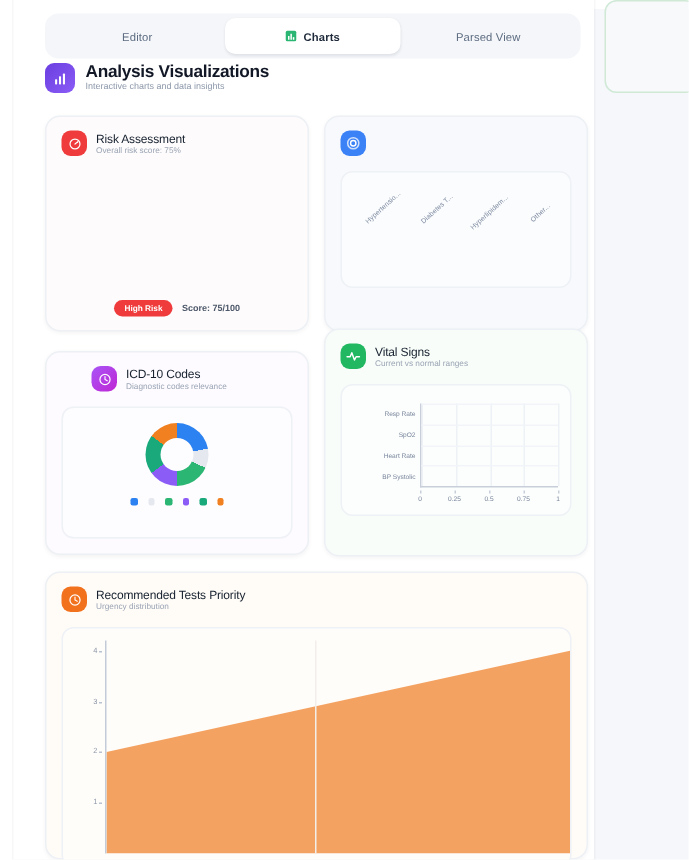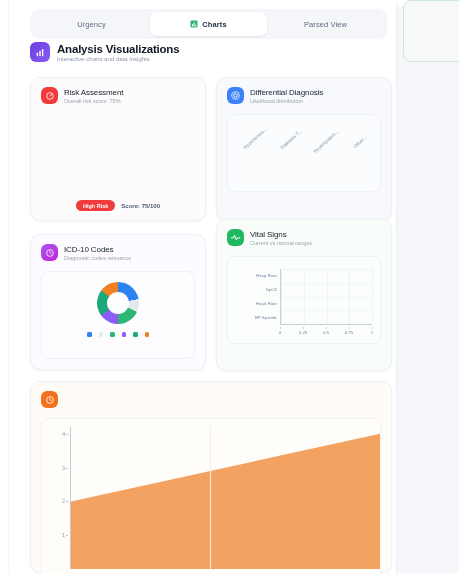--- a/index.html
+++ b/index.html
@@ -36,21 +36,21 @@
   }
   .tab {
     flex: 1; height: 24px; display: flex; align-items: center; justify-content: center;
     gap: 4px; font-size: 7.5px; color: #5c6b80; border-radius: 7px; cursor: pointer;
     letter-spacing: 0.1px;
   }
   .tab.active { background: #ffffff; color: #1e2939; box-shadow: 0 1px 2px rgba(16,24,40,0.09); font-weight: 600; }
   .tab-ico { width: 8px; height: 8px; display: inline-block; }
 
   
-  .hdr { position: absolute; left: 21px; top: 42px; display: flex; align-items: center; gap: 7px; }
+  .hdr { position: absolute; left: 21px; top: 42px; display: flex; align-items: flex-start; gap: 7px; }
   .hdr-ico {
     width: 20px; height: 20px; border-radius: 6px;
     background: linear-gradient(135deg,#6a3fe0,#8b5cf6);
     display: flex; align-items: center; justify-content: center;
   }
   .hdr-title { font-size: 11.5px; font-weight: 700; color: #121826; letter-spacing: -0.2px; }
   .hdr-sub { font-size: 6px; color: #8e99ab; margin-top: 1px; }
 
   
   .card {
@@ -77,21 +77,21 @@
 
   
   #card-diff { left: 207px; top: 77px; width: 176px; height: 144px; background: #f7f9fd; }
   #card-diff .plot { top: 36px; height: 78px; background: #fbfcfe; }
   .rot-label {
     position: absolute; font-size: 4.6px; color: #7e8ba0; white-space: nowrap;
     transform: rotate(-42deg); transform-origin: left bottom; letter-spacing: 0.1px;
   }
 
   
-  #card-icd { left: 21px; top: 234px; width: 176px; height: 136px; background: #fdfbff; }
+  #card-icd { left: 21px; top: 234px; width: 176px; height: 136px; background: #fdfbff; padding-left: 20px; }
   #card-icd .plot { top: 36px; height: 88px; background: #fdfcff; }
   .donut-wrap { position: absolute; left: 0; right: 0; top: 10px; display: flex; justify-content: center; }
   .donut { width: 42px; height: 42px; border-radius: 50%; }
   .donut::after { content: ""; display: block; width: 22px; height: 22px; margin: 10px; border-radius: 50%; background: #fdfcff; }
   .legend-dots { position: absolute; left: 0; right: 0; top: 60px; display: flex; justify-content: center; gap: 7px; }
   .ldot { width: 4.5px; height: 4.5px; border-radius: 1.5px; }
 
   
   #card-vital { left: 207px; top: 219px; width: 176px; height: 152px; background: #f8fdf9; }
   #card-vital .plot { top: 36px; height: 88px; background: #fcfefd; }
@@ -120,21 +120,21 @@
 
 <div id="root">
 
   <div class="right-bg"></div>
   <div class="right-panel"></div>
 
   <div class="page">
 
     <div class="tabbar">
       <div class="tab">
-        <span>Urgency</span>
+        <span>Editor</span>
       </div>
       <div class="tab active">
         <span class="tab-ico">
           <svg width="8" height="8" viewBox="0 0 16 16">
             <rect x="1" y="1" width="14" height="14" rx="2" fill="#2bb673"></rect>
             <rect x="4" y="8" width="2" height="5" fill="#fff"></rect>
             <rect x="7.2" y="5" width="2" height="8" fill="#fff"></rect>
             <rect x="10.4" y="9.5" width="2" height="3.5" fill="#fff"></rect>
           </svg>
         </span>
@@ -178,24 +178,20 @@
       </div>
     </div>
 
     <div class="card" id="card-diff">
       <div class="card-head">
         <div class="card-ico" style="background:#3b82f6">
           <svg width="11" height="11" viewBox="0 0 16 16">
             <circle cx="8" cy="8" r="5.4" fill="none" stroke="#cfe0fb" stroke-width="1.5"></circle>
             <circle cx="8" cy="8" r="2.6" fill="none" stroke="#fff" stroke-width="1.4"></circle>
           </svg>
-        </div>
-        <div>
-          <div class="card-title">Differential Diagnosis</div>
-          <div class="card-sub">Likelihood distribution</div>
         </div>
       </div>
       <div class="plot">
         <div class="rot-label" style="left:18px;top:30px">Hypertensio...</div>
         <div class="rot-label" style="left:55px;top:30px">Diabetes T...</div>
         <div class="rot-label" style="left:88px;top:34px">Hyperlipidem...</div>
         <div class="rot-label" style="left:128px;top:29px">Other...</div>
       </div>
     </div>
 
@@ -275,20 +271,24 @@
     </div>
 
     <div class="card" id="card-tests">
       <div class="card-head">
         <div class="card-ico" style="background:#f2711c">
           <svg width="10" height="10" viewBox="0 0 16 16">
             <circle cx="8" cy="8" r="5.4" fill="none" stroke="#fff" stroke-width="1.3"></circle>
             <path d="M8 4.8 L8 8 L10.4 9.4" fill="none" stroke="#fff" stroke-width="1.2" stroke-linecap="round"></path>
           </svg>
         </div>
+        <div>
+          <div class="card-title">Recommended Tests Priority</div>
+          <div class="card-sub">Urgency distribution</div>
+        </div>
       </div>
       <div class="plot">
         <div class="ar-chart">
           <div class="ar-ylabels" id="ar-ylabels">
               <div class="ar-ylab" style="top: 108.19px;">1</div>
               <div class="ar-ytick" style="top: 108.19px;"></div>
               <div class="ar-ylab" style="top: 74.381px;">2</div>
               <div class="ar-ytick" style="top: 74.381px;"></div>
               <div class="ar-ylab" style="top: 40.5714px;">3</div>
               <div class="ar-ytick" style="top: 40.5714px;"></div>

